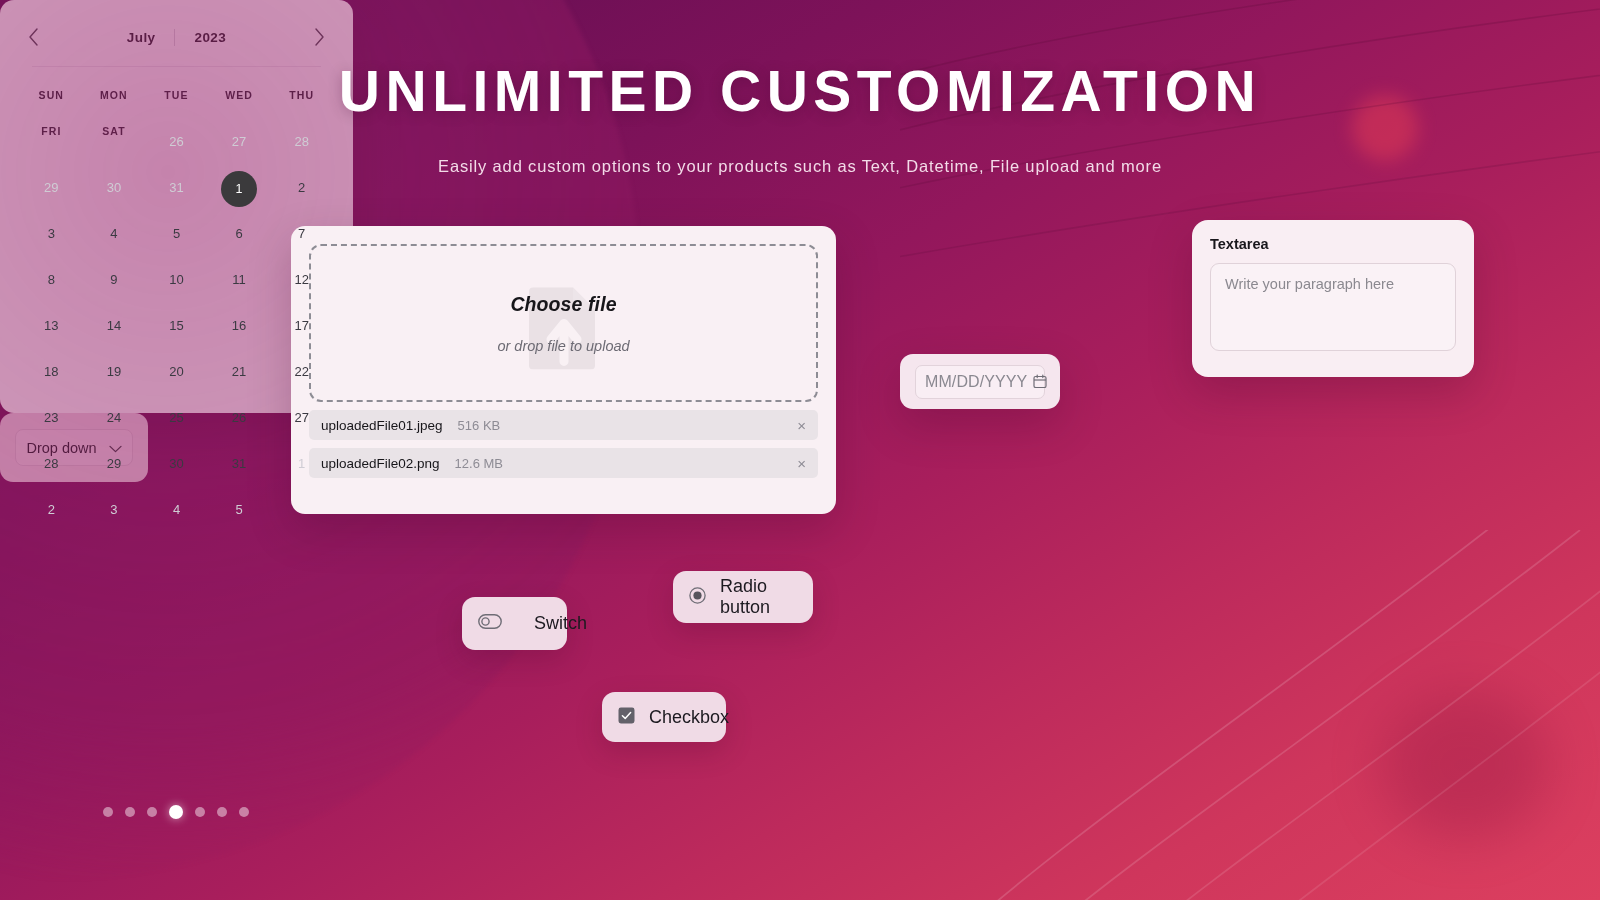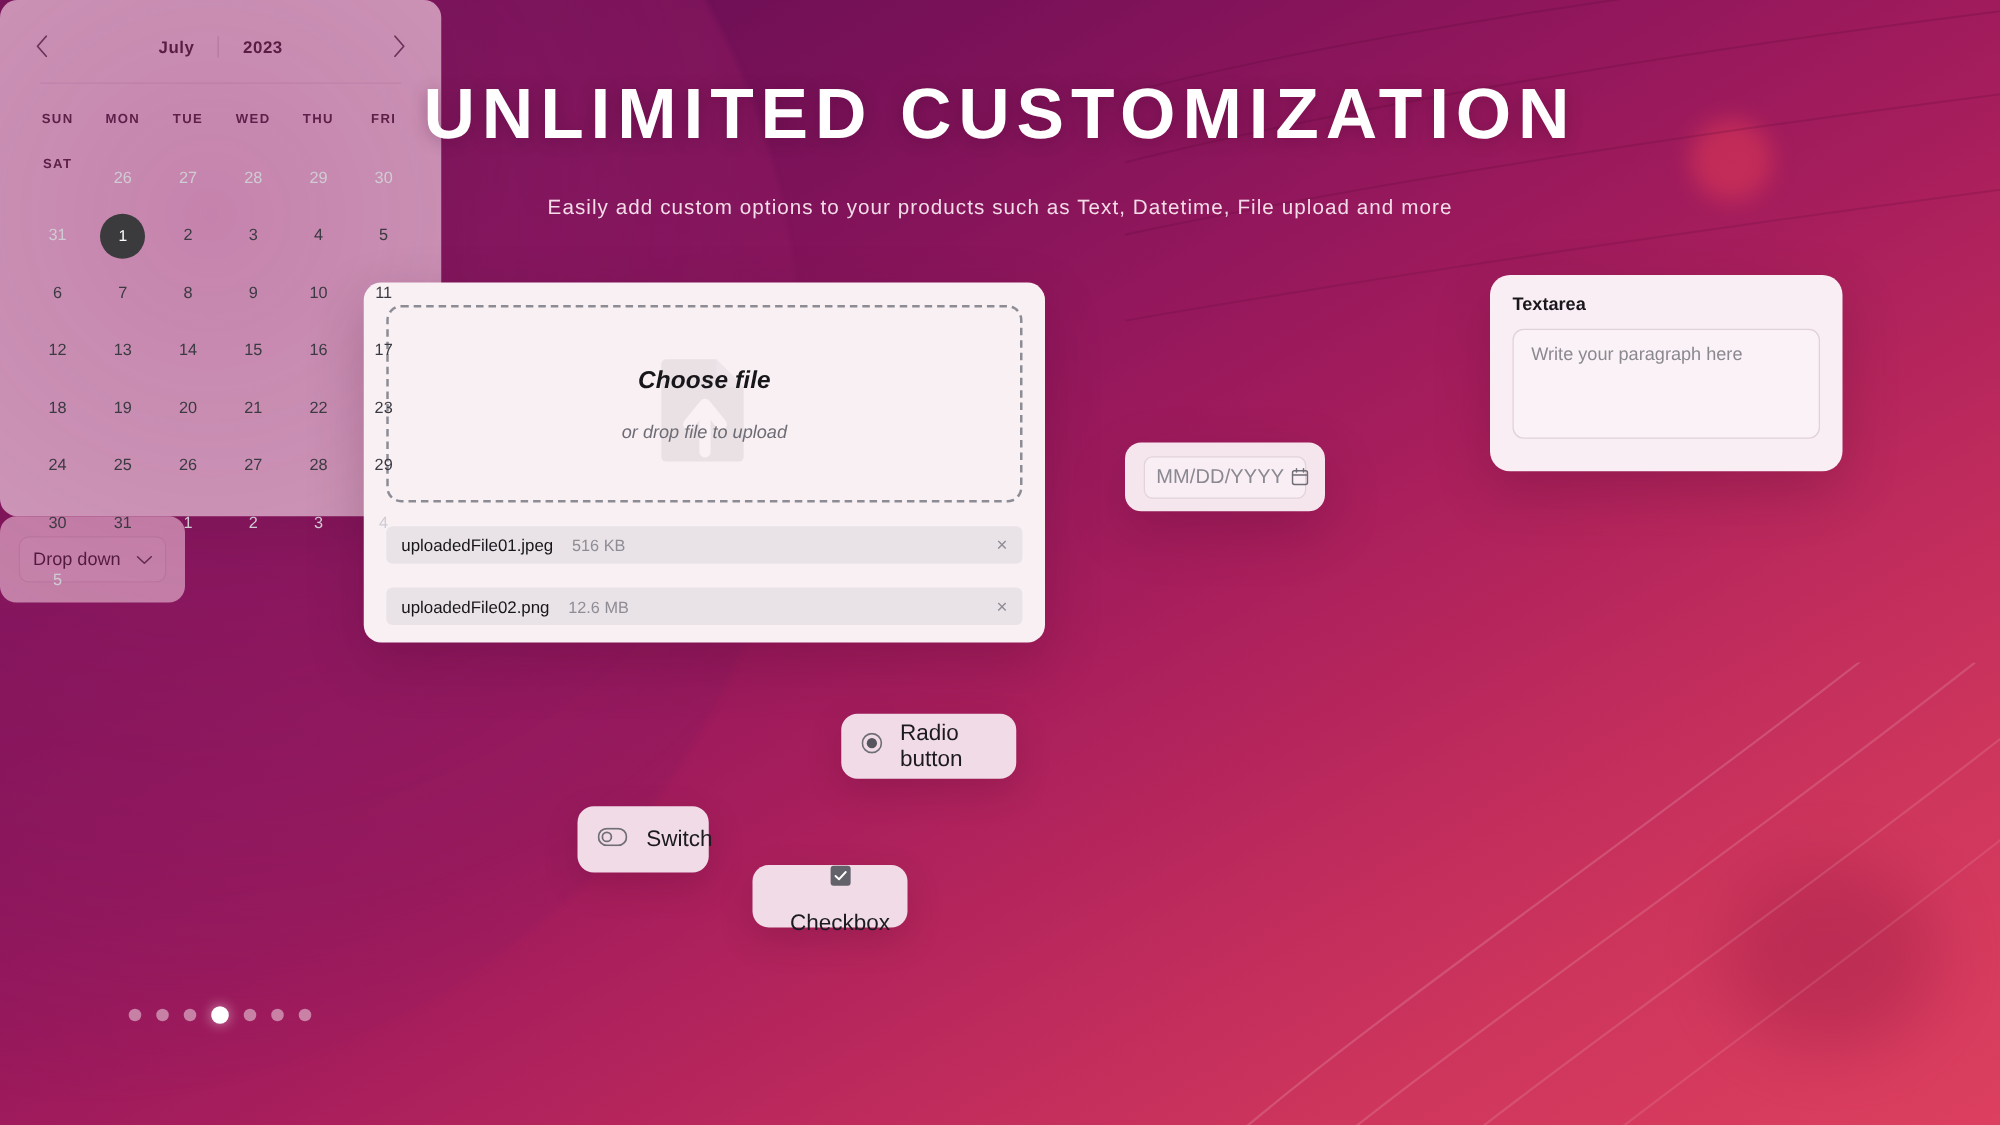--- a/index.html
+++ b/index.html
@@ -150,21 +150,21 @@
   .dz-sub {
     position: relative;
     font-size: 14.5px;
     color: #6d6b74;
   }
 
   .file-row {
     display: flex;
     align-items: center;
     height: 30px;
-    margin-top: 19px;
+    margin-top: 8px;
     padding: 0 12px;
     border-radius: 5px;
     background: #e9e3e7;
   }
   .file-row:first-of-type { margin-top: 17px; }
 
   .file-name {
     font-size: 13.5px;
     color: #17161a;
     font-weight: 400;
@@ -272,21 +272,21 @@
     background: #d9d5dd;
   }
   .cal-rule {
     height: 1px;
     background: #ece8ee;
     margin: 20px 12px 0;
   }
 
   .cal-grid {
     display: grid;
-    grid-template-columns: repeat(6, 1fr);
+    grid-template-columns: repeat(5, 1fr);
     margin-top: 16px;
     row-gap: 0;
   }
   .cal-dow {
     text-align: center;
     font-size: 10.5px;
     font-weight: 700;
     color: #24232a;
     letter-spacing: 1.1px;
     padding: 6px 0 18px;
@@ -320,23 +320,23 @@
     border-radius: 13px;
     display: flex;
     align-items: center;
     box-shadow: 0 10px 28px rgba(60,0,35,0.18);
   }
   .ctl-label {
     font-size: 18px;
     color: #1c1a20;
   }
 
-  #switch-ctl  { left: 462px; top: 597px; width: 105px; height: 53px; padding-left: 16px; gap: 15px; margin-top: 48px; }
+  #switch-ctl  { left: 462px; top: 597px; width: 105px; height: 53px; padding-left: 16px; gap: 32px; }
   #radio-ctl   { left: 673px; top: 571px; width: 140px; height: 52px; padding-left: 16px; gap: 14px; }
-  #checkbox-ctl{ left: 602px; top: 692px; width: 124px; height: 50px; padding-left: 16px; gap: 14px; flex-direction: column; }
+  #checkbox-ctl{ left: 602px; top: 692px; width: 124px; height: 50px; padding-left: 16px; gap: 14px; }
 
   #dropdown-ctl {
     left: 352px;
     top: 723px;
     width: 148px;
     height: 69px;
     border-radius: 13px;
     background: #eed3e0;
     display: flex;
     align-items: center;

